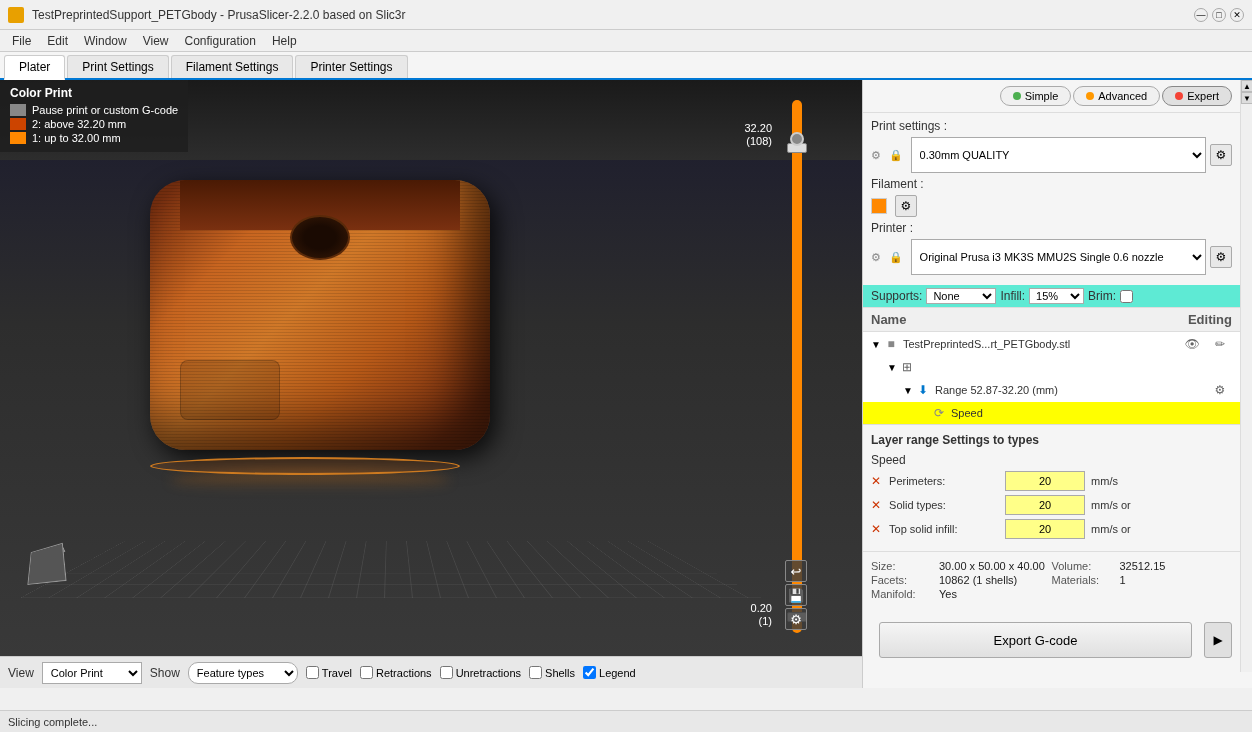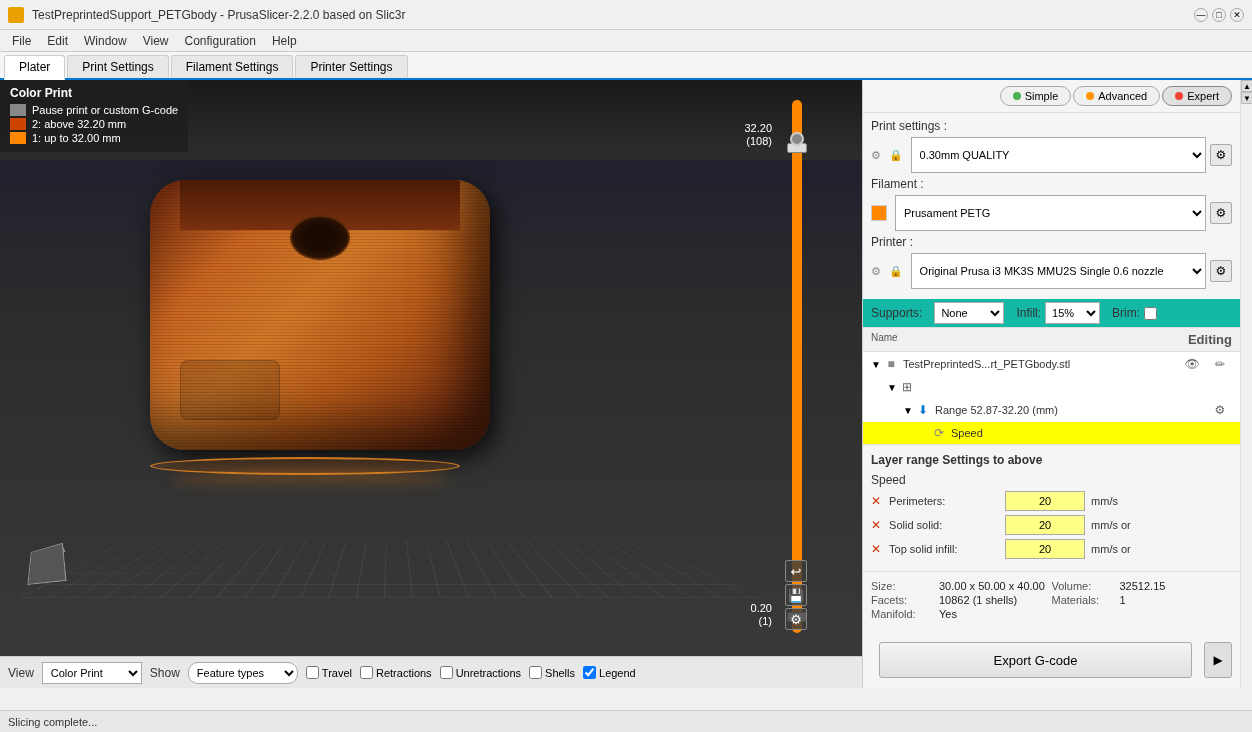--- a/index.html
+++ b/index.html
@@ -62,30 +62,30 @@
     
     
     #settings-section { padding: 6px 8px; background: #f5f5f5; }
     .settings-row { display: flex; align-items: center; margin-bottom: 4px; gap: 4px; }
     .settings-label { font-size: 12px; color: #333; min-width: 60px; }
     .settings-select { flex: 1; height: 36px; border: 1px solid #aaa; background: white; padding: 0 4px; font-size: 11px; cursor: pointer; }
     .lock-icon { color: #888; margin-right: 4px; font-size: 11px; }
     .gear-icon-btn { width: 22px; height: 22px; background: #e8e8e8; border: 1px solid #aaa; cursor: pointer; display: flex; align-items: center; justify-content: center; font-size: 12px; border-radius: 2px; }
     
     
-    .supports-row { display: flex; align-items: center; gap: 12px; padding: 3px 8px; background: #14b8a6; }
+    .supports-row { display: flex; align-items: center; gap: 4px; padding: 3px 8px; background: #5eead4; }
     .supports-label { font-size: 12px; color: #333; }
-    .small-select { height: 22px; border: 1px solid #aaa; background: white; padding: 0 2px; font-size: 11px; cursor: pointer; }
+    .small-select { height: 16px; border: 1px solid #aaa; background: white; padding: 0 2px; font-size: 11px; cursor: pointer; }
     .infill-wrap { display: flex; align-items: center; gap: 4px; }
     .brim-wrap { display: flex; align-items: center; gap: 4px; }
     
     
     #object-tree { border-top: 1px solid #ddd; border-bottom: 1px solid #ddd; background: white; }
     .tree-header { display: flex; padding: 4px 8px; background: #f0f0f0; border-bottom: 1px solid #ddd; }
-    .tree-col-name { flex: 1; font-size: 10px; color: #555; font-weight: normal; }
+    .tree-col-name { flex: 1; font-size: 13px; color: #555; font-weight: bold; }
     .tree-col-edit { width: 60px; font-size: 13px; color: #555; font-weight: bold; text-align: right; }
     
     .tree-item { display: flex; align-items: center; padding: 3px 8px; cursor: pointer; font-size: 12px; }
     .tree-indent { display: inline-block; }
     .tree-arrow { display: inline-block; width: 12px; font-size: 10px; cursor: pointer; }
     .tree-icon { width: 16px; height: 16px; margin-right: 4px; display: inline-flex; align-items: center; justify-content: center; font-size: 12px; }
     .tree-label { flex: 1; font-size: 11px; color: #333; }
     .tree-action { width: 24px; height: 18px; display: flex; align-items: center; justify-content: center; margin-left: 4px; }
     .eye-icon { font-size: 12px; color: #666; cursor: pointer; }
     .gear-small { font-size: 12px; color: #666; cursor: pointer; }
@@ -288,23 +288,20 @@
               <option>0.30mm QUALITY</option>
             </select>
             <button class="gear-icon-btn">⚙</button>
           </div>
 
           <div class="settings-row">
             <span class="settings-label">Filament :</span>
           </div>
           <div class="settings-row">
             <div style="width:16px;height:16px;background:#ff8800;border:1px solid #ccc;margin-right:4px;"></div>
-            <select class="settings-select">
-              <option>Prusament PETG</option>
-            </select>
             <button class="gear-icon-btn">⚙</button>
           </div>
 
           <div class="settings-row">
             <span class="settings-label">Printer :</span>
           </div>
           <div class="settings-row">
             <span class="lock-icon">⚙</span>
             <span class="lock-icon">🔒</span>
             <select class="settings-select">
@@ -368,32 +365,32 @@
 
           <div class="tree-item" style="background:#ffff00;">
             <span class="tree-indent" style="width:48px;"></span>
             <span class="tree-arrow"></span>
             <span class="tree-icon" style="color:#888;">⟳</span>
             <span class="tree-label">Speed</span>
           </div>
         </div>
 
         <div id="layer-settings">
-          <div class="section-title">Layer range Settings to above</div>
+          <div class="section-title">Layer range Settings to types</div>
           <div class="subsection-title">Speed</div>
 
           <div class="speed-row">
             <span class="x-icon">✕</span>
             <span class="speed-label">Perimeters:</span>
             <input class="speed-input" type="text" value="20" style="">
             <span class="speed-unit">mm/s</span>
           </div>
           <div class="speed-row">
             <span class="x-icon">✕</span>
-            <span class="speed-label">Solid solid:</span>
+            <span class="speed-label">Solid types:</span>
             <input class="speed-input" type="text" value="20" style="">
             <span class="speed-unit">mm/s or</span>
           </div>
           <div class="speed-row">
             <span class="x-icon">✕</span>
             <span class="speed-label">Top solid infill:</span>
             <input class="speed-input" type="text" value="20" style="">
             <span class="speed-unit">mm/s or</span>
           </div>
         </div>

